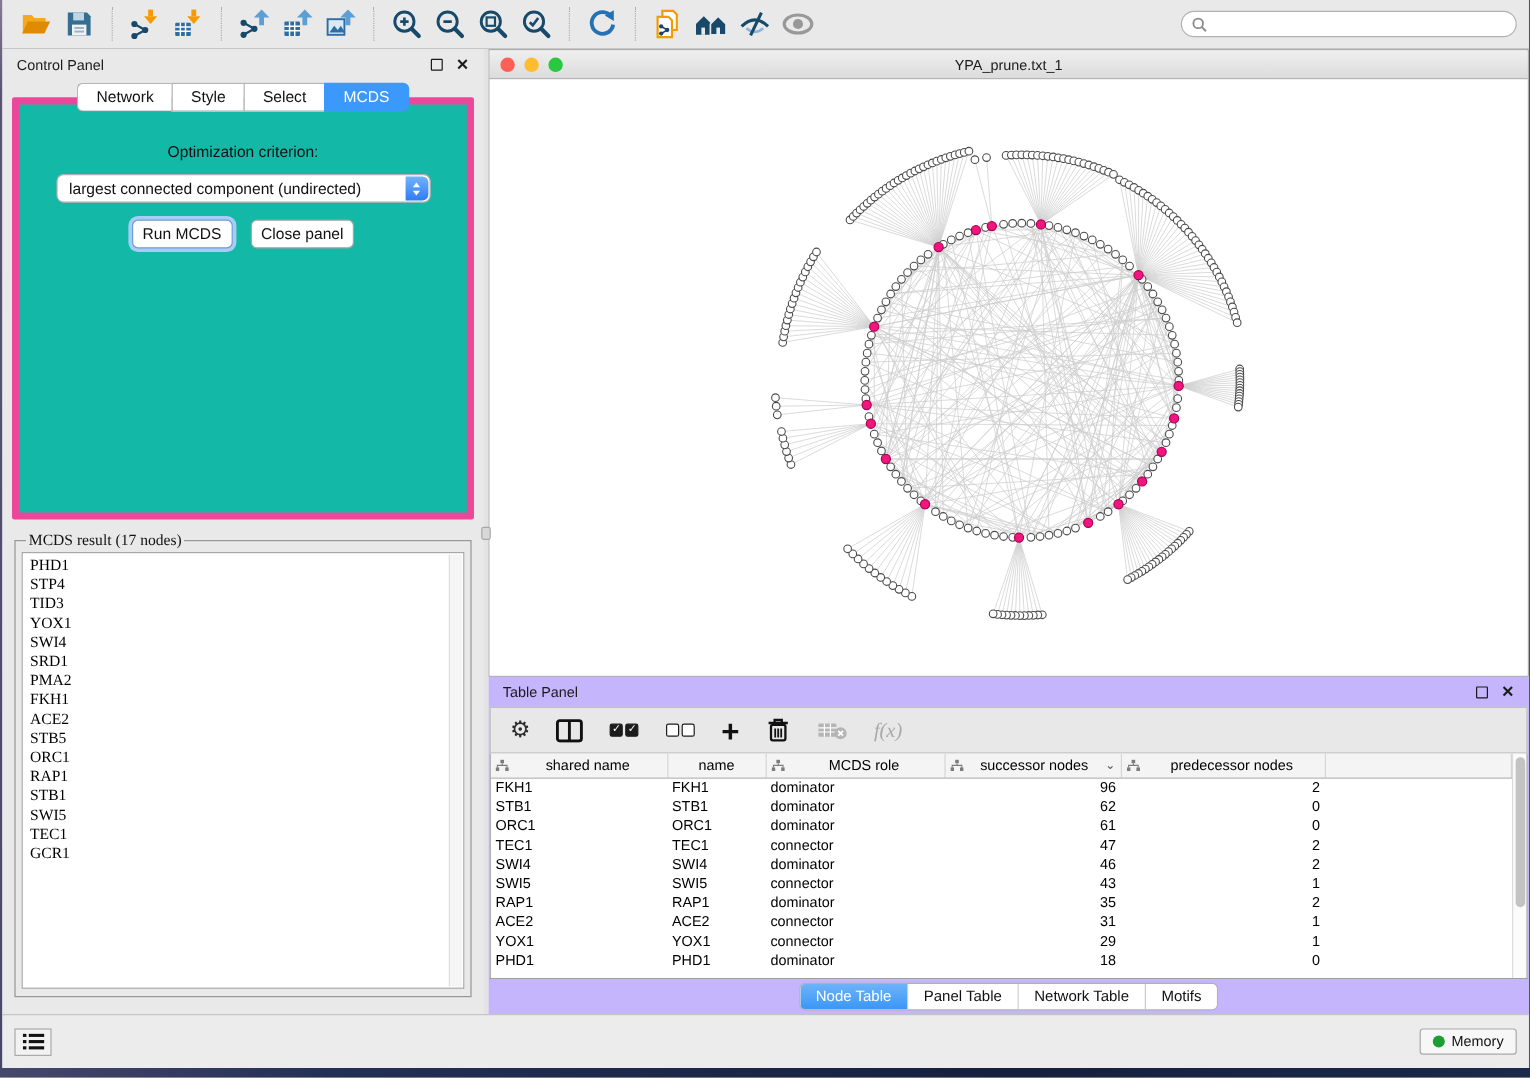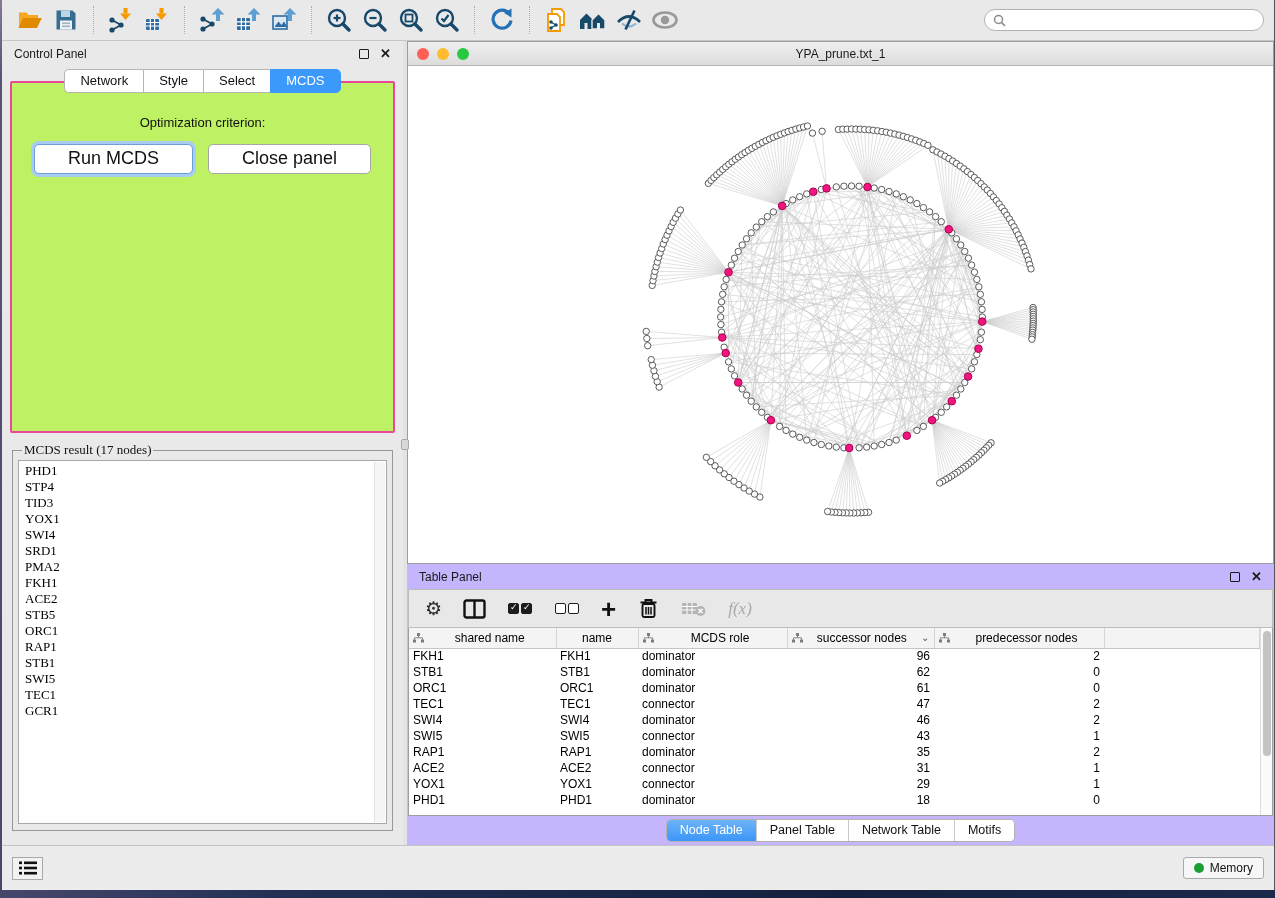--- a/index.html
+++ b/index.html
@@ -22,28 +22,28 @@
   .cpanel{width:401px;flex:none;background:#e9e9e9;display:flex;flex-direction:column;min-height:0;}
   .panel-head{height:25px;display:flex;align-items:center;padding:0 12px;font-size:12px;color:#1a1a1a;flex:none;}
   .win-btns{margin-left:auto;display:flex;gap:11px;align-items:center;}
   .float-ic{width:10px;height:10px;border:1.6px solid #1a1a1a;border-radius:1px;display:inline-block;}
   .close-ic{font-size:13px;font-weight:bold;color:#1a1a1a;line-height:10px;}
   .cp-tabs{display:flex;justify-content:center;margin-top:3px;position:relative;z-index:2;flex:none;}
   .cp-tab{font-size:13px;padding:3px 15px 4px;background:#fff;border:1px solid #b5b5b5;border-right:none;color:#111;cursor:pointer;}
   .cp-tab:first-child{border-radius:5px 0 0 5px;}
   .cp-tab:last-child{border-right:1px solid #b5b5b5;border-radius:0 5px 5px 0;}
   .cp-tab.active{background:#3b99fc;border-color:#3b99fc;color:#fff;}
-  .cp-box{margin:-12px 8px 0;border:2px solid #ec4899;background:#bef264;border-radius:2px;padding-top:32px;height:352px;flex:none;}
+  .cp-box{margin:-12px 8px 0;border:6px solid #ec4899;background:#14b8a6;border-radius:2px;padding-top:32px;height:352px;flex:none;}
   .opt-label{text-align:center;font-size:13px;color:#111;margin-bottom:11px;}
   .opt-select{margin:0 auto;width:312px;height:24px;background:#fff;border:1px solid #b0b0b0;border-radius:6px;display:flex;align-items:center;position:relative;font-size:13px;padding-left:10px;cursor:pointer;color:#111;}
   .opt-cap{position:absolute;right:1px;top:1px;bottom:1px;width:19px;border-radius:0 5px 5px 0;background:linear-gradient(#73b2f9,#2f7cf6);display:flex;flex-direction:column;align-items:center;justify-content:center;gap:3px;}
   .chev-up{width:0;height:0;border-left:3.5px solid transparent;border-right:3.5px solid transparent;border-bottom:4.5px solid #fff;}
   .chev-dn{width:0;height:0;border-left:3.5px solid transparent;border-right:3.5px solid transparent;border-top:4.5px solid #fff;}
   .cp-btnrow{display:flex;justify-content:center;gap:15px;margin-top:14px;}
-  .btn{font-size:18px;padding:3px 33px 4px;background:#fff;border:1px solid #a6a6a6;border-radius:5px;color:#111;cursor:pointer;font-family:"Liberation Sans",sans-serif;}
+  .btn{font-size:13px;padding:3px 8px 4px;background:#fff;border:1px solid #a6a6a6;border-radius:5px;color:#111;cursor:pointer;font-family:"Liberation Sans",sans-serif;}
   .btn.focused{box-shadow:0 0 0 3px #a7cdf5;border-color:#6f9fd8;}
   fieldset.mcds{border:1px solid #979797;margin:9px 10px 14px;padding:2px 5px 6px;flex:1;min-height:0;display:flex;background:#e9e9e9;font-family:Liberation Serif, serif;}
   fieldset.mcds legend{font-size:13px;color:#111;padding:0 2px;margin-left:4px;}
   .mcds-list{flex:1;background:#fff;border:1px solid #a8a8a8;position:relative;font-size:13px;line-height:16px;padding:2px 14px 0 6px;overflow:hidden;color:#000;}
   .mcds-scroll{position:absolute;top:1px;bottom:1px;right:1px;width:11px;background:#f5f5f5;border-left:1px solid #e0e0e0;}
 
   
   .vdivider{width:4px;flex:none;background:#e3e3e3;position:relative;cursor:col-resize;}
   .grip{position:absolute;top:398px;left:-2px;width:8px;height:11px;background:#d8d8d8;border:1px solid #a8a8a8;border-radius:2px;}
 
@@ -250,20 +250,27 @@
         </span>
       </div>
       <div class="cp-tabs">
         <span class="cp-tab">Network</span>
         <span class="cp-tab">Style</span>
         <span class="cp-tab">Select</span>
         <span class="cp-tab active">MCDS</span>
       </div>
       <div class="cp-box">
         <div class="opt-label">Optimization criterion:</div>
+        <div class="opt-select">
+          <span>largest connected component (undirected)</span>
+          <span class="opt-cap">
+              <span class="chev-up"></span>
+              <span class="chev-dn"></span>
+            </span>
+        </div>
         <div class="cp-btnrow">
           <button class="btn focused">Run MCDS</button>
           <button class="btn">Close panel</button>
         </div>
       </div>
       <fieldset class="mcds">
         <legend>MCDS result (17 nodes)</legend>
         <div class="mcds-list">
           <div>PHD1</div>
           <div>STP4</div>

